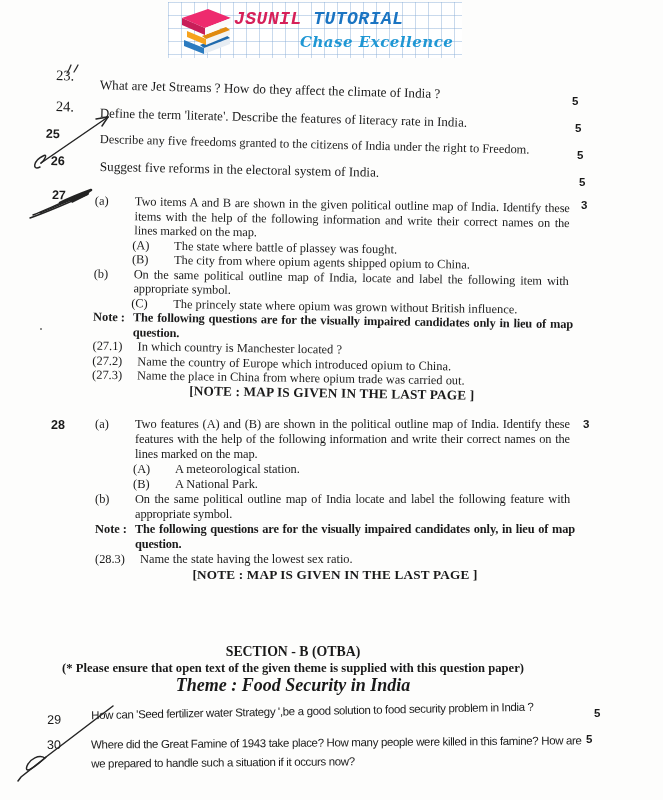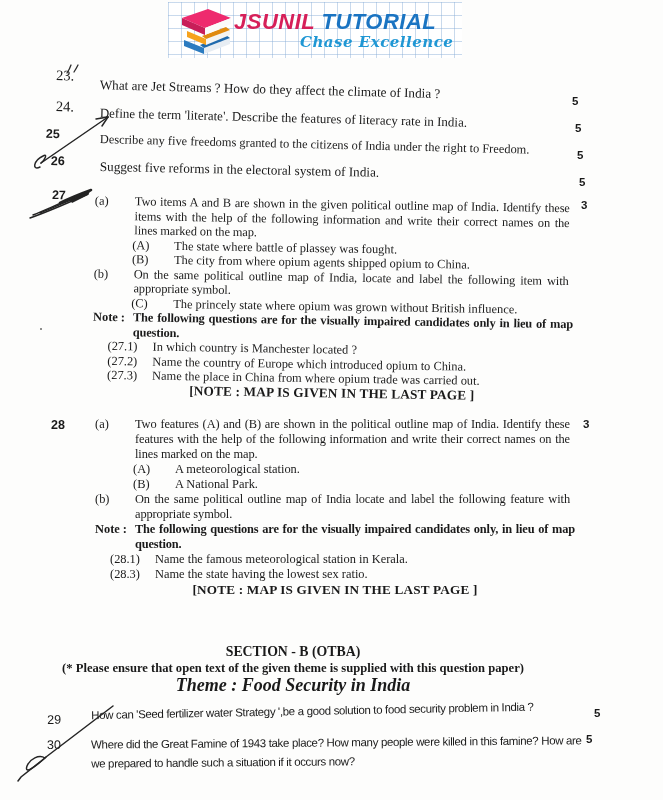--- a/index.html
+++ b/index.html
@@ -10,22 +10,22 @@
   
   .logo{
     position:absolute; left:168px; top:2px; width:294px; height:56px;
     background-image:
       repeating-linear-gradient(to right, rgba(135,172,214,.45) 0 1px, transparent 1px 13px),
       repeating-linear-gradient(to bottom, rgba(135,172,214,.45) 0 1px, transparent 1px 13px);
     background-color:#ffffff;
   }
   .books{position:absolute; left:10px; top:4px;}
   .brand-line{position:absolute; left:66px; top:7px; white-space:nowrap;
-    font-family:Liberation Sans, sans-serif; font-style:italic; font-weight:bold;
-    font-size:22px; letter-spacing:.5px;}
+    font-family:Liberation Mono, monospace; font-style:italic; font-weight:bold;
+    font-size:18px; letter-spacing:.5px;}
   .brand-primary{color:#d62059;}
   .brand-secondary{color:#1a74c2;}
   .tagline{position:absolute; left:132px; top:31px; white-space:nowrap;
     font-family:"DejaVu Serif", serif; font-style:italic; font-weight:bold;
     font-size:15px; color:#1f97d4; letter-spacing:.5px;}
   
   .qrow{position:absolute; transform-origin:left top; white-space:nowrap;}
   .qrow .num{position:absolute; left:0;}
   .qrow .txt{position:absolute; left:44px; top:0;}
   .num-serif{font-size:14.5px;}
@@ -39,21 +39,21 @@
   .qblock .bnum{position:absolute;}
   .part{position:relative; margin-left:85px; width:435px;}
   .part-label{position:absolute; left:-40px; top:0;}
   .para{text-align:justify; letter-spacing:-.1px;}
   .item-line{margin-left:83px; white-space:nowrap;}
   .item-label{display:inline-block; width:42px;}
   .note-line{display:flex; margin-left:45px; font-weight:bold;}
   .note-label{width:40px; flex:none;}
   .note-text{width:440px; text-align:justify; letter-spacing:-.15px;}
   .vi-line{margin-left:45px; white-space:nowrap;}
-  .vi-label{display:inline-block; width:42px; margin-right:3px;margin-left:15px;}
+  .vi-label{display:inline-block; width:42px; margin-right:3px;}
   .map-note{font-weight:bold; margin-left:55px; width:460px; text-align:center;
     font-size:13.2px; letter-spacing:.2px;}
   
   .section-b{position:absolute; left:0; top:643px; width:586px; text-align:center;
     font-weight:bold; line-height:17px;}
   .sec-heading{font-size:13.8px;}
   .sec-instr{font-size:12.6px;}
   .sec-theme{font-size:18px;font-style:italic;}
   
   .footer-mark{position:absolute; left:0; top:781px; width:663px; text-align:center;
@@ -152,23 +152,20 @@
     <div class="item-line">
       <span class="item-label">(B)</span><span>A National Park.</span>
     </div>
     <div class="part">
       <span class="part-label">(b)</span>
       <div class="para">On the same political outline map of India locate and label the following feature with appropriate symbol.</div>
     </div>
     <div class="note-line">
       <span class="note-label">Note :</span>
       <div class="note-text">The following questions are for the visually impaired candidates only, in lieu of map question.</div>
-    </div>
-    <div class="vi-line">
-      <span class="vi-label">(28.1)</span><span>Name the famous meteorological station in Kerala.</span>
     </div>
     <div class="vi-line">
       <span class="vi-label">(28.3)</span><span>Name the state having the lowest sex ratio.</span>
     </div>
     <div class="map-note">[NOTE : MAP IS GIVEN IN THE LAST PAGE ]</div>
   </div>
 
   <div class="section-b">
     <div class="sec-heading">SECTION - B (OTBA)</div>
     <div class="sec-instr">(* Please ensure that open text of the given theme is supplied with this question paper)</div>

